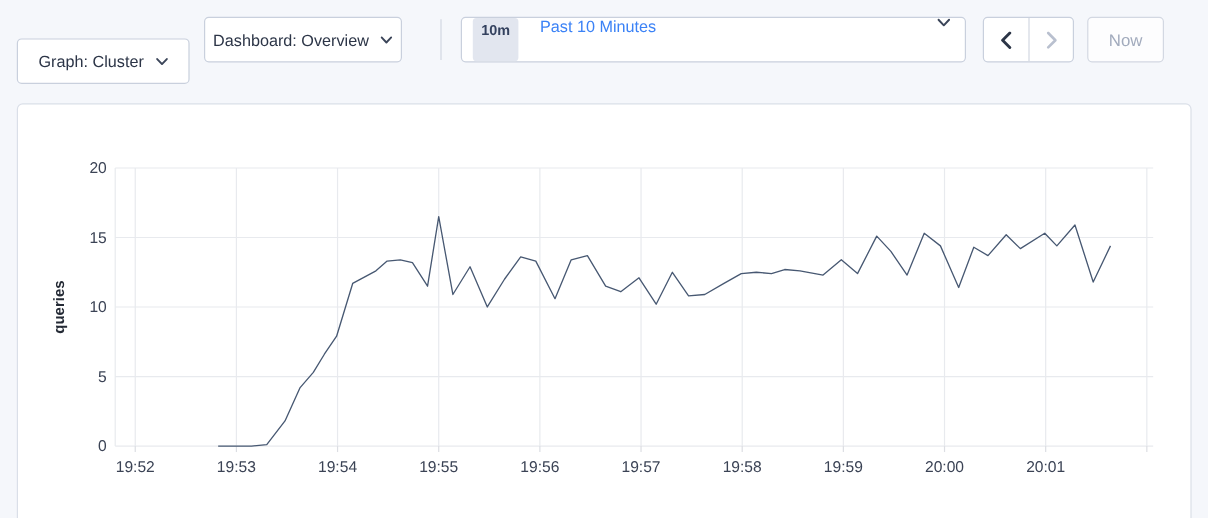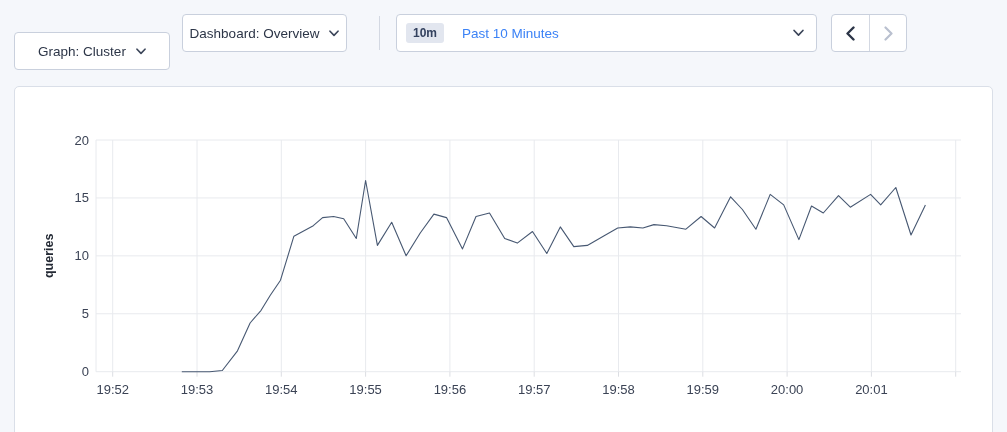--- a/index.html
+++ b/index.html
@@ -22,35 +22,34 @@
     border: 1px solid #c9d0dd;
     border-radius: 4px;
     display: flex;
     align-items: center;
     justify-content: center;
     gap: 10px;
     font-size: 13.5px;
     color: #2c3547;
     cursor: pointer;
   }
-  #graph-dd { width: 156px; margin-top: 36px; }
+  #graph-dd { width: 144px; margin-top: 36px; }
   #dashboard-dd { width: 165px; margin-left: 12px; }
   .vdivider {
     width: 1px; height: 34px;
     background: #d3d8e2;
     margin-left: 32px;
   }
   .time-picker {
     margin-left: 16px;
     width: 421px; height: 38px;
     background: #ffffff;
     border: 1px solid #c9d0dd;
     border-radius: 4px;
     display: flex;
-    align-items: center;
     padding: 0 12px 0 9px;
     cursor: pointer;
   }
   .time-badge {
     background: #e2e6ef;
     border-radius: 3px;
     font-size: 12px;
     font-weight: bold;
     color: #33415e;
     padding: 4px 7px;
@@ -145,20 +144,23 @@
         <path d="M8.5 1.5 L2.5 7.5 L8.5 13.5" fill="none" stroke="#2c3547" stroke-width="2.4" stroke-linecap="round" stroke-linejoin="round"></path>
       </svg>
     </div>
     <div class="arrow-half">
       <svg width="11" height="15" viewBox="0 0 11 15">
         <path d="M2.5 1.5 L8.5 7.5 L2.5 13.5" fill="none" stroke="#b9c0cf" stroke-width="2.2" stroke-linecap="round" stroke-linejoin="round"></path>
       </svg>
     </div>
   </div>
 
+  <div class="now-btn">
+    <span>Now</span>
+  </div>
 </div>
 
 <div class="card">
   <div class="chart-wrap">
     <svg id="chart-svg" width="979" height="300" viewBox="0 0 979 300">
         <line x1="81" x2="946" y1="245.7" y2="245.7" stroke="#e8eaee" stroke-width="1"></line>
         <text x="74" y="250.2" text-anchor="end" font-size="13" fill="#3b4355">0</text>
         <line x1="81" x2="946" y1="187.77499999999998" y2="187.77499999999998" stroke="#e8eaee" stroke-width="1"></line>
         <text x="74" y="192.27499999999998" text-anchor="end" font-size="13" fill="#3b4355">5</text>
         <line x1="81" x2="946" y1="129.84999999999997" y2="129.84999999999997" stroke="#e8eaee" stroke-width="1"></line>

